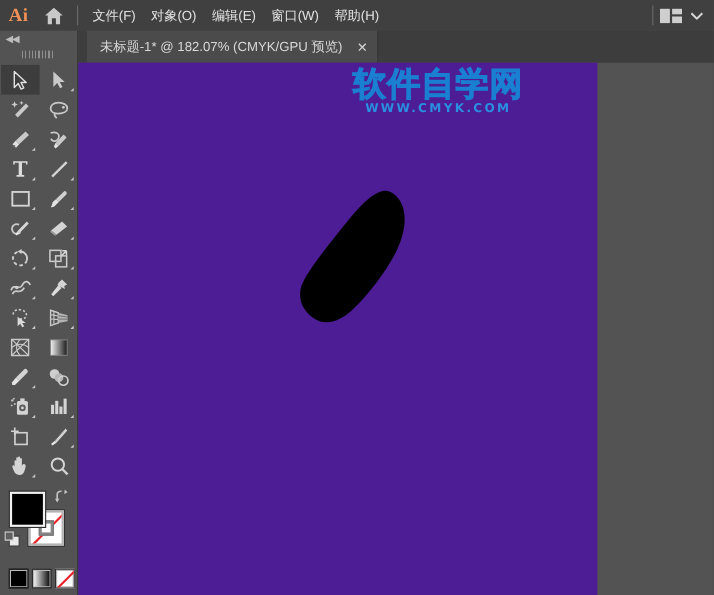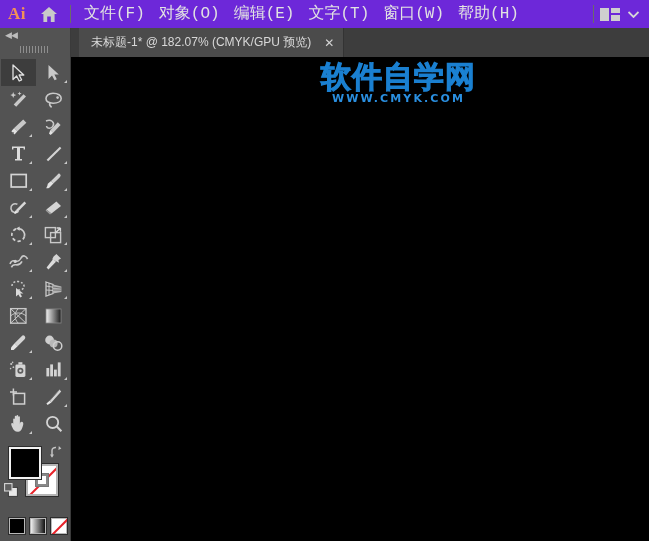--- a/index.html
+++ b/index.html
@@ -13,42 +13,41 @@
   #app {
     position: relative;
     width: 649px; height: 541px;
     background: #535353;
   }
 
   
   #menubar {
     position: absolute; left: 0; top: 0;
     width: 649px; height: 28px;
-    background: #6d28d9;
+    background: #404040;
     display: flex; align-items: center;
   }
   #ai-logo {
     width: 34px; height: 28px;
     display: flex; align-items: center; justify-content: center;
     color: #f29157; font-size: 17px; font-weight: bold;
     font-family: "Liberation Serif", serif;
     letter-spacing: .5px;
   }
   #home-btn {
     width: 30px; height: 28px;
     display: flex; align-items: center; justify-content: center;
   }
   .vsep {
     width: 1px; height: 18px; background: #6b6b6b; margin: 0 6px;
   }
   .menu-item {
     padding: 0 7px; height: 28px; line-height: 28px;
-    color: #e2e2e2; font-size: 16px; white-space: nowrap;
+    color: #e2e2e2; font-size: 12px; white-space: nowrap;
     cursor: default;
-    font-family: Liberation Mono, monospace;
   }
   #ws-switcher {
     margin-left: auto; display: flex; align-items: center;
     height: 28px; padding-right: 10px;
   }
   #ws-icon { width: 20px; height: 13px; position: relative; margin-right: 8px; }
   #ws-icon i {
     position: absolute; background: #cfcfcf; display: block;
   }
 
@@ -161,22 +160,22 @@
     color: #d8d8d8; font-size: 12px; white-space: nowrap; text-align: center;
   }
   #tab-close {
     margin-left: 13px; color: #d4d4d4; font-size: 12px;
     line-height: 12px; font-family: "DejaVu Sans", sans-serif;
   }
 
   
   #canvas {
     position: absolute; left: 71px; top: 57px;
-    width: 578px; height: 484px;
-    background: #000000;
+    width: 472px; height: 484px;
+    background: #4c1d95;
     overflow: hidden;
   }
   #watermark {
     position: absolute; left: 250px; top: 3px;
     text-align: center; user-select: none;
   }
   #wm-cn {
     color: #1e8fe0; font-size: 30px; font-weight: bold;
     letter-spacing: 1px; line-height: 33px;
     font-family: "DejaVu Sans", sans-serif;
@@ -199,21 +198,20 @@
     <div id="home-btn">
       <svg width="18" height="17" viewBox="0 0 18 17">
         <path d="M9 1 L17 8 L14.6 8 L14.6 16 L10.8 16 L10.8 10.5 L7.2 10.5 L7.2 16 L3.4 16 L3.4 8 L1 8 Z" fill="#c9c9c9"></path>
       </svg>
     </div>
     <div class="vsep"></div>
 
     <div class="menu-item">文件(F)</div>
     <div class="menu-item">对象(O)</div>
     <div class="menu-item">编辑(E)</div>
-    <div class="menu-item">文字(T)</div>
     <div class="menu-item">窗口(W)</div>
     <div class="menu-item">帮助(H)</div>
 
     <div id="ws-switcher">
       <div class="vsep"></div>
       <div id="ws-icon">
         <i style="left:0;top:0;width:9px;height:13px;"></i>
         <i style="left:11px;top:0;width:9px;height:5px;"></i>
         <i style="left:11px;top:7px;width:9px;height:6px;"></i>
       </div>

